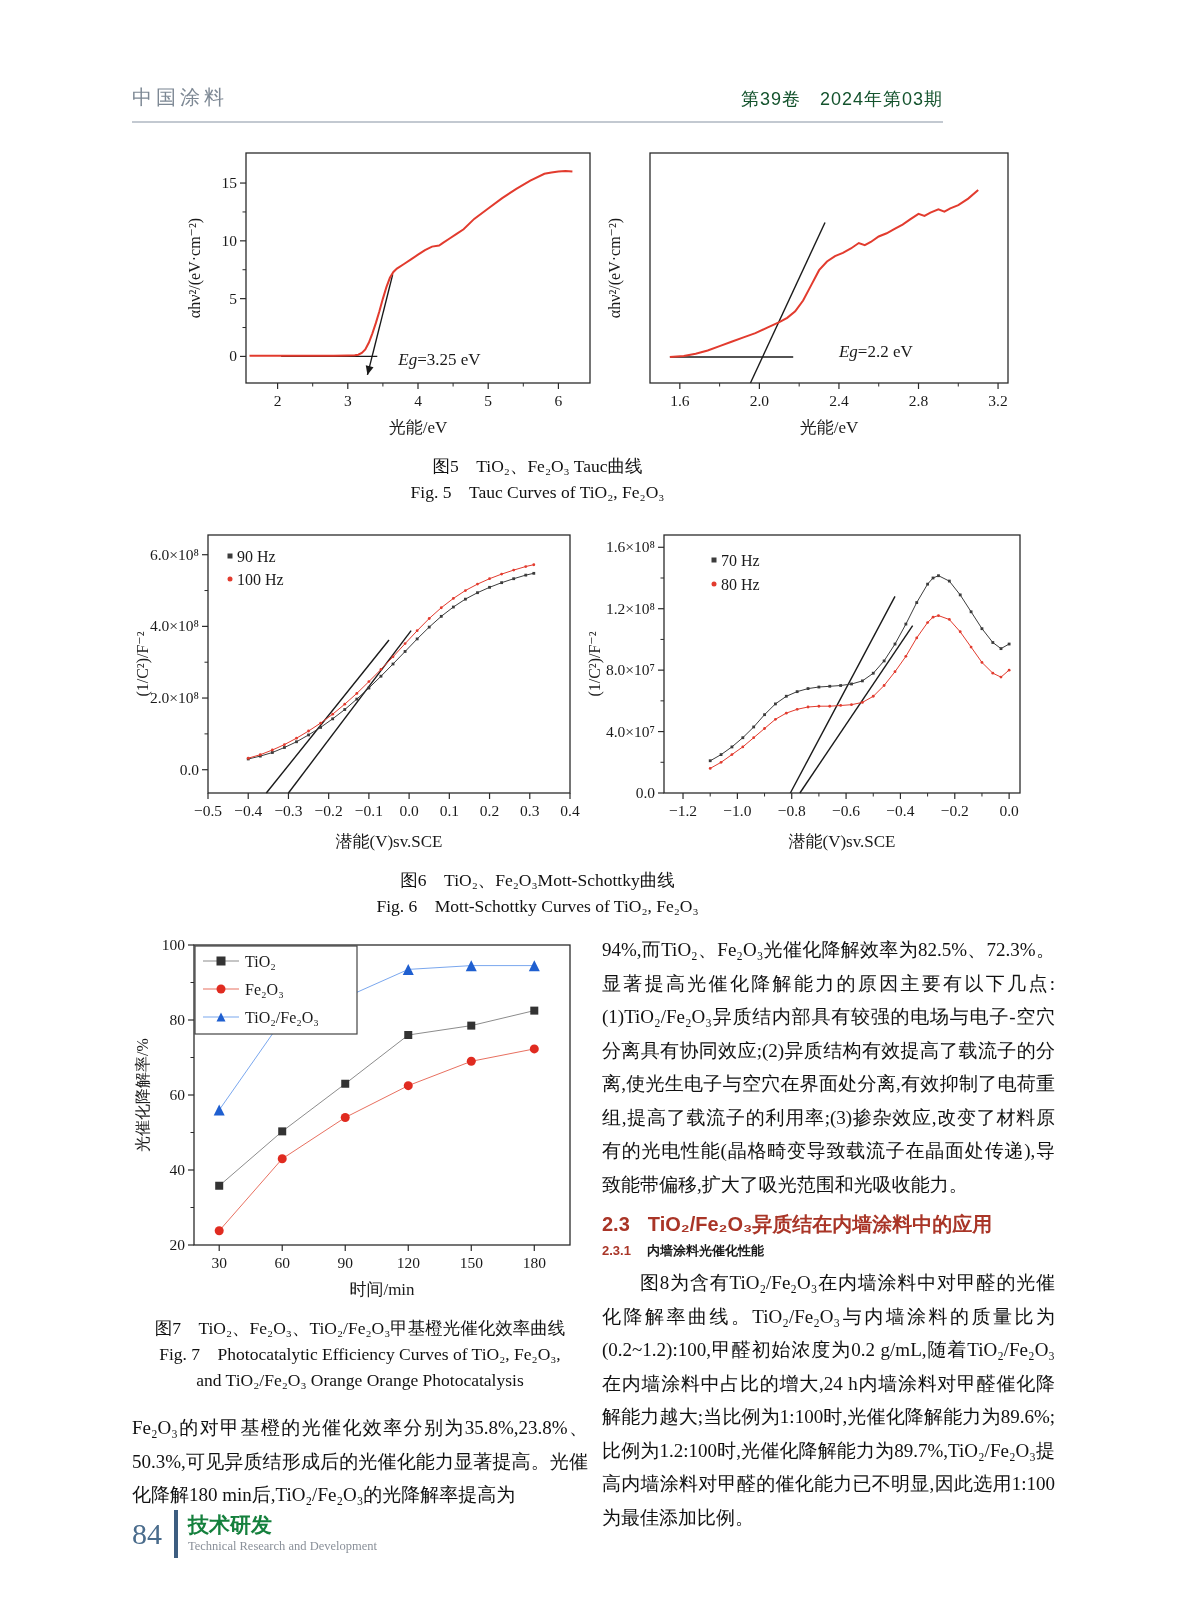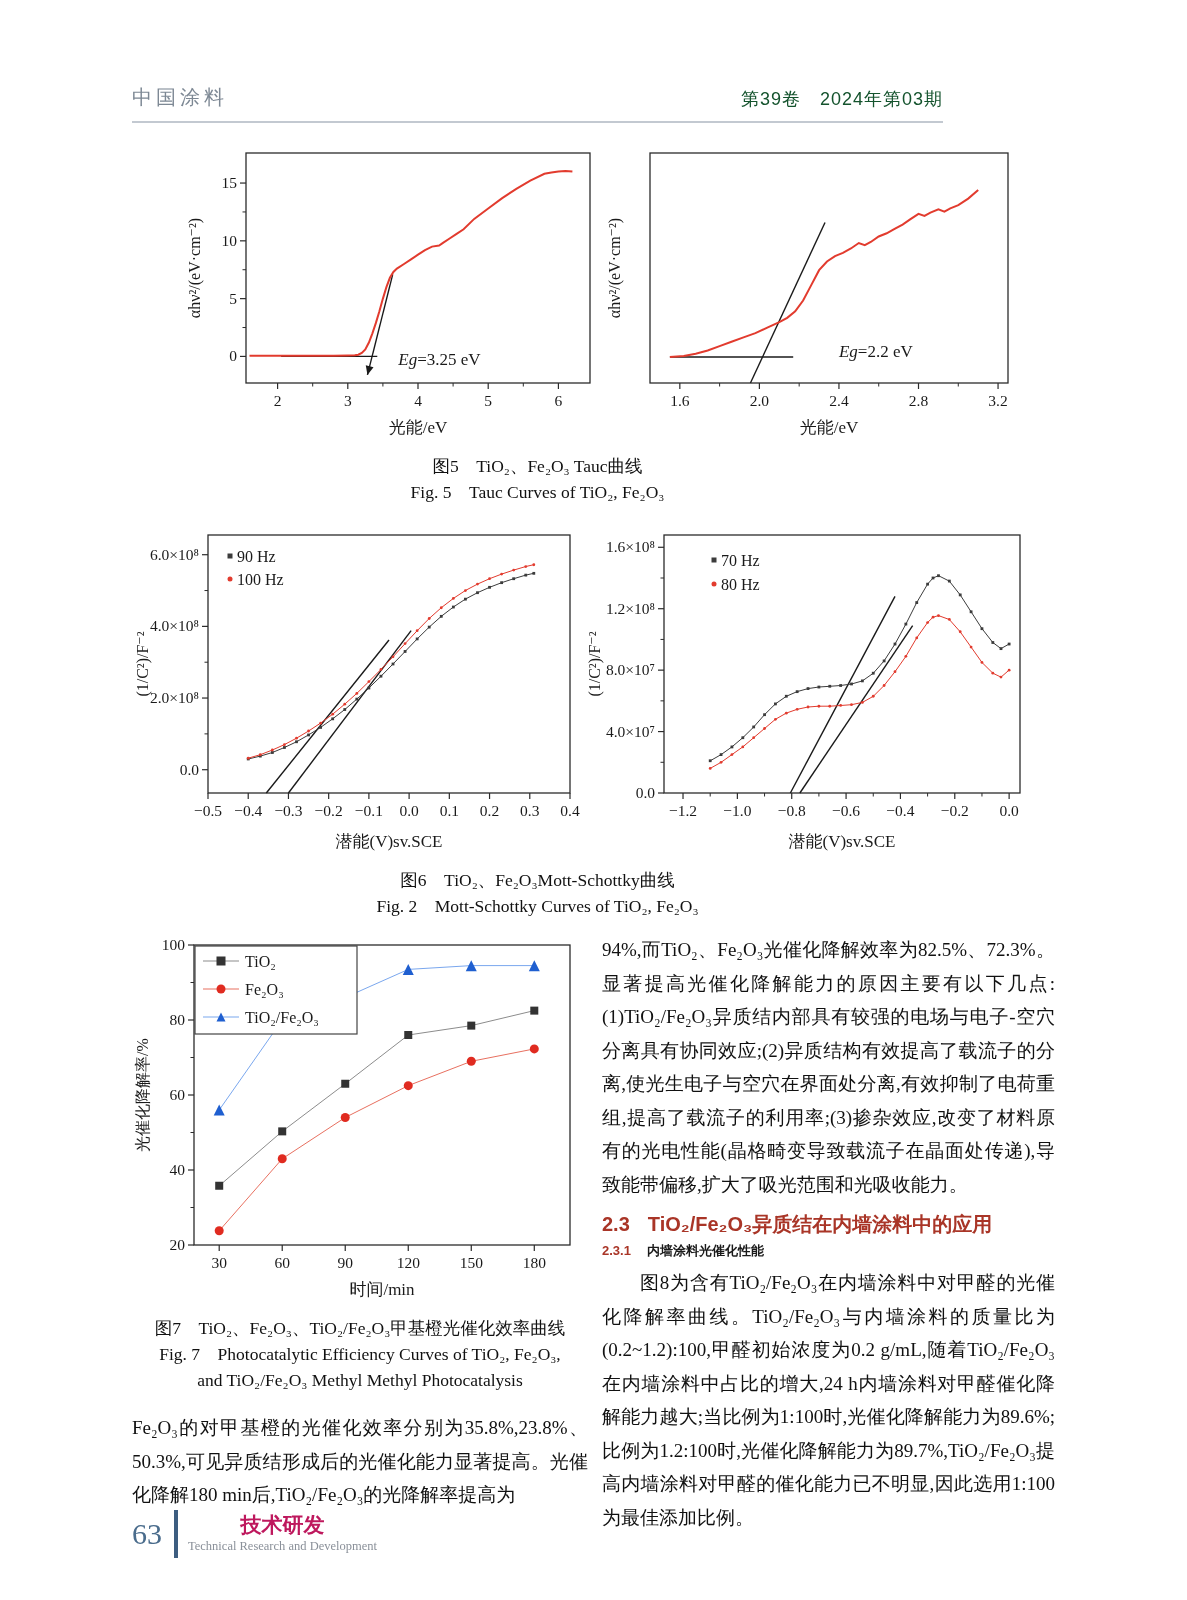--- a/index.html
+++ b/index.html
@@ -24,21 +24,21 @@
   .sec-head{font-family:"Liberation Sans","DejaVu Sans",sans-serif;color:#a93527;
             font-size:20px;font-weight:bold;margin:10px 0 4px 0;}
   .sec-head .num{margin-right:18px;}
   .subsec-head{font-size:13px;font-weight:bold;margin:4px 0 6px 0;}
   .subsec-head .num{font-family:"Liberation Sans","DejaVu Sans",sans-serif;color:#a93527;margin-right:16px;}
   .subsec-head .t{font-family:"Liberation Sans","DejaVu Sans",sans-serif;color:#1a1a1a;font-weight:600;}
   footer{position:absolute;left:132px;bottom:42px;display:flex;align-items:center;}
   .pageno{font-size:30px;color:#4a6c8c;margin-right:12px;}
   .footer-bar{width:4px;height:48px;background:#3d5d80;margin-right:10px;}
   .footer-sec{font-family:"Liberation Sans","DejaVu Sans",sans-serif;
-              font-size:21px;font-weight:bold;color:#be185d;line-height:24px;text-align:center;}
+              font-size:21px;font-weight:bold;color:#15803d;line-height:24px;}
   .footer-sec-en{font-size:12.5px;color:#8a9099;line-height:18px;}
   .cap-line{display:block;}
 </style>
 </head>
 <body>
 
 <div class="page">
   <div class="content">
     <header>
       <span class="journal-name">中国涂料</span>
@@ -308,21 +308,21 @@
             <circle cx="416.9770992366412" cy="152.05357142857144" r="1.4" fill="#e23b2e"></circle>
             <circle cx="425.1297709923664" cy="145.14285714285717" r="1.4" fill="#e23b2e"></circle>
             <rect x="127.5" y="32.5" width="5" height="5" fill="#3c3c3c"></rect>
             <text x="137" y="40.5" font-size="16" text-anchor="start" font-family="&quot;Liberation Serif&quot;,&quot;DejaVu Serif&quot;,serif" fill="#1a1a1a">70 Hz</text>
             <circle cx="130" cy="59" r="2.5" fill="#e23b2e"></circle>
             <text x="137" y="64.5" font-size="16" text-anchor="start" font-family="&quot;Liberation Serif&quot;,&quot;DejaVu Serif&quot;,serif" fill="#1a1a1a">80 Hz</text>
           </svg></div>
     </div>
     <div class="caption">
       <span class="cap-line">图6　TiO₂、Fe₂O₃Mott-Schottky曲线</span>
-      <span class="cap-line">Fig. 2　Mott-Schottky Curves of TiO₂, Fe₂O₃</span>
+      <span class="cap-line">Fig. 6　Mott-Schottky Curves of TiO₂, Fe₂O₃</span>
     </div>
 
     <div class="columns">
       <div class="col-left">
         <div class="chart" id="chart-photo"><svg viewBox="0 0 458 370" width="458" height="370">
               <rect x="62" y="12" width="376" height="300" fill="none" stroke="#2b2b2b" stroke-width="1.3"></rect>
               <line x1="87.20670391061452" y1="312" x2="87.20670391061452" y2="318" stroke="#2b2b2b" stroke-width="1.2"></line>
               <text x="87.20670391061452" y="335" font-size="15.5" text-anchor="middle" font-family="&quot;Liberation Serif&quot;,&quot;DejaVu Serif&quot;,serif" fill="#1a1a1a">30</text>
               <line x1="150.22346368715085" y1="312" x2="150.22346368715085" y2="318" stroke="#2b2b2b" stroke-width="1.2"></line>
               <text x="150.22346368715085" y="335" font-size="15.5" text-anchor="middle" font-family="&quot;Liberation Serif&quot;,&quot;DejaVu Serif&quot;,serif" fill="#1a1a1a">60</text>
@@ -378,38 +378,38 @@
               <line x1="71" y1="56" x2="107" y2="56" stroke="#e87060" stroke-width="1.2"></line>
               <circle cx="89" cy="56" r="4.5" fill="#e02b20"></circle>
               <text x="113" y="61.5" font-size="16" text-anchor="start" font-family="&quot;Liberation Serif&quot;,&quot;DejaVu Serif&quot;,serif" fill="#1a1a1a">Fe₂O₃</text>
               <line x1="71" y1="84" x2="107" y2="84" stroke="#7aa7ee" stroke-width="1.2"></line>
               <path d="M89 79.5 L84.5 88.5 L93.5 88.5 Z" fill="#1f5fd0"></path>
               <text x="113" y="89.5" font-size="16" text-anchor="start" font-family="&quot;Liberation Serif&quot;,&quot;DejaVu Serif&quot;,serif" fill="#1a1a1a">TiO₂/Fe₂O₃</text>
             </svg></div>
         <div class="caption">
           <span class="cap-line">图7　TiO₂、Fe₂O₃、TiO₂/Fe₂O₃甲基橙光催化效率曲线</span>
           <span class="cap-line">Fig. 7　Photocatalytic Efficiency Curves of TiO₂, Fe₂O₃,</span>
-          <span class="cap-line">and TiO₂/Fe₂O₃ Methyl Methyl Photocatalysis</span>
+          <span class="cap-line">and TiO₂/Fe₂O₃ Orange Orange Photocatalysis</span>
         </div>
         <p class="body-text" style="margin-top:18px;">Fe₂O₃的对甲基橙的光催化效率分别为35.8%,23.8%、50.3%,可见异质结形成后的光催化能力显著提高。光催化降解180 min后,TiO₂/Fe₂O₃的光降解率提高为</p>
       </div>
       <div class="col-right">
         <p class="body-text" style="margin:0;">94%,而TiO₂、Fe₂O₃光催化降解效率为82.5%、72.3%。显著提高光催化降解能力的原因主要有以下几点:(1)TiO₂/Fe₂O₃异质结内部具有较强的电场与电子-空穴分离具有协同效应;(2)异质结构有效提高了载流子的分离,使光生电子与空穴在界面处分离,有效抑制了电荷重组,提高了载流子的利用率;(3)掺杂效应,改变了材料原有的光电性能(晶格畸变导致载流子在晶面处传递),导致能带偏移,扩大了吸光范围和光吸收能力。</p>
         <div class="sec-head">
           <span class="num">2.3</span><span>TiO₂/Fe₂O₃异质结在内墙涂料中的应用</span>
         </div>
         <div class="subsec-head">
           <span class="num">2.3.1</span><span class="t">内墙涂料光催化性能</span>
         </div>
         <p class="body-text indent" style="margin:0;">图8为含有TiO₂/Fe₂O₃在内墙涂料中对甲醛的光催化降解率曲线。TiO₂/Fe₂O₃与内墙涂料的质量比为(0.2~1.2):100,甲醛初始浓度为0.2 g/mL,随着TiO₂/Fe₂O₃在内墙涂料中占比的增大,24 h内墙涂料对甲醛催化降解能力越大;当比例为1:100时,光催化降解能力为89.6%;比例为1.2:100时,光催化降解能力为89.7%,TiO₂/Fe₂O₃提高内墙涂料对甲醛的催化能力已不明显,因此选用1:100为最佳添加比例。</p>
       </div>
     </div>
   </div>
 
   <footer>
-    <span class="pageno">63</span>
+    <span class="pageno">84</span>
     <div class="footer-bar"></div>
     <div>
       <div class="footer-sec">技术研发</div>
       <div class="footer-sec-en">Technical Research and Development</div>
     </div>
   </footer>
 </div>
 
 </body></html>

